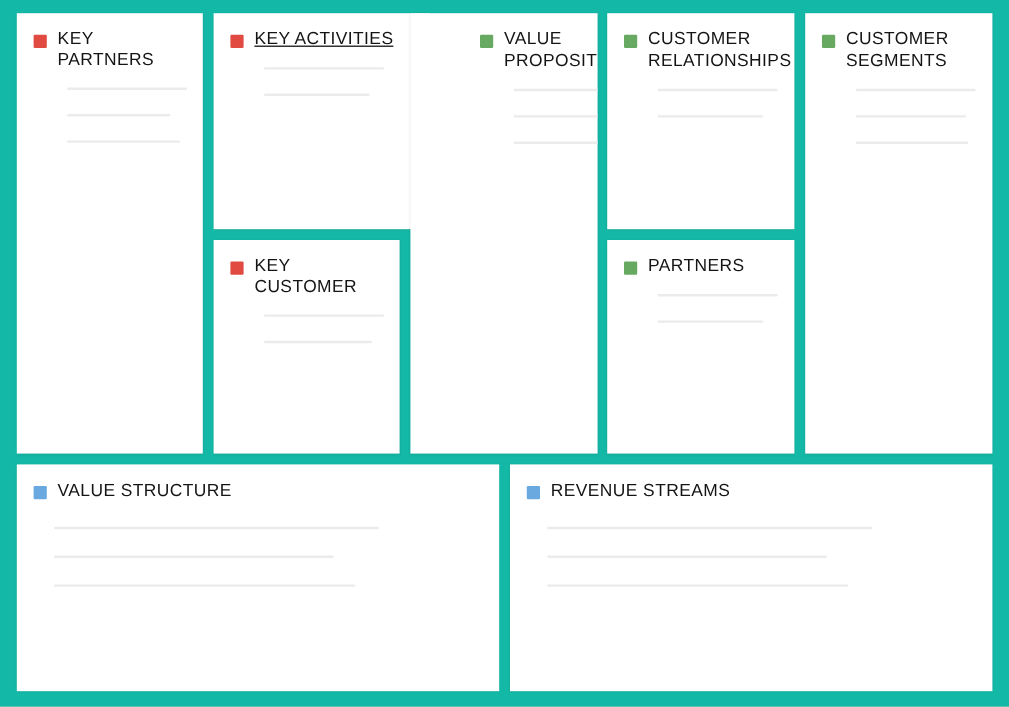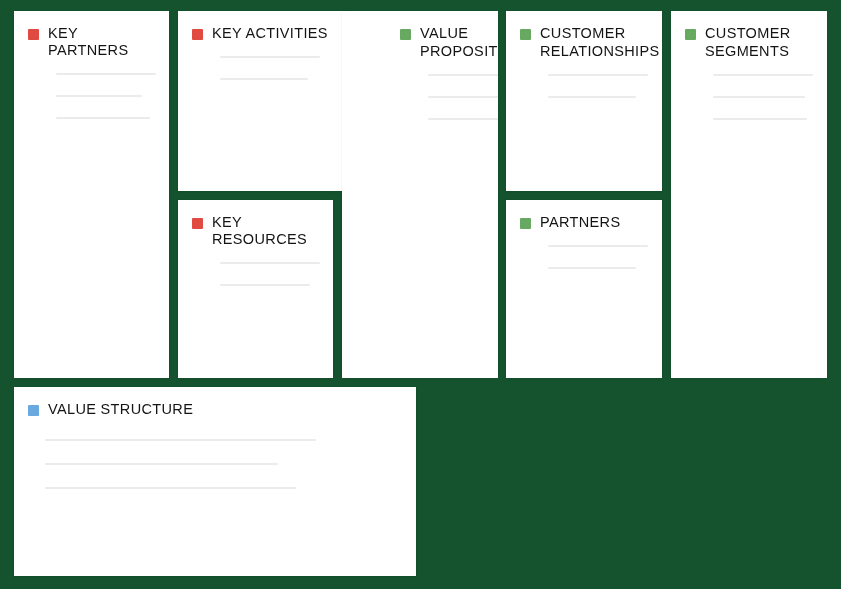--- a/index.html
+++ b/index.html
@@ -15,21 +15,21 @@
     background: #fadddd;
     font-family: "Liberation Sans", sans-serif;
     position: relative;
   }
 
   .canvas {
     position: absolute;
     left: 0; top: 0;
     width: 841px;
     height: 589px;
-    background: #14532d;
+    background: #14b8a6;
   }
 
   
   .card {
     position: absolute;
     background: #ffffff;
     box-shadow: 0 1px 2px rgba(0,0,0,0.07), 0 0 1px rgba(0,0,0,0.05);
     overflow: hidden;
   }
 
@@ -69,21 +69,21 @@
   .line {
     height: 2px;
     background: #ebebeb;
     border-radius: 1px;
     margin-bottom: 20px;
   }
   .line:last-child { margin-bottom: 0; }
 
   
   #card-key-partners        { left: 14px;  top: 11px;  width: 155px; height: 367px; }
-  #card-key-activities      { left: 178px; top: 11px;  width: 180px; height: 180px; }
+  #card-key-activities      { left: 178px; top: 11px;  width: 180px; height: 180px; text-decoration: underline; }
   #card-key-resources       { left: 178px; top: 200px; width: 155px; height: 178px; }
   #card-value-proposition   { left: 342px; top: 11px;  width: 156px; height: 367px; padding-left: 44px; }
   #card-customer-relations  { left: 506px; top: 11px;  width: 156px; height: 180px; }
   #card-channels            { left: 506px; top: 200px; width: 156px; height: 178px; }
   #card-customer-segments   { left: 671px; top: 11px;  width: 156px; height: 367px; }
   #card-cost-structure      { left: 14px;  top: 387px; width: 402px; height: 189px; }
   #card-revenue-streams     { left: 425px; top: 387px; width: 402px; height: 189px; }
 
   
   #card-key-partners .line:nth-child(1){ width: 100px; }
@@ -149,21 +149,21 @@
     </div>
     <div class="lines">
       <div class="line"></div>
       <div class="line"></div>
     </div>
   </div>
 
   <div class="card" id="card-key-resources">
     <div class="card-header">
       <span class="bullet red"></span>
-      <div class="card-title">KEY RESOURCES</div>
+      <div class="card-title">KEY CUSTOMER</div>
     </div>
     <div class="lines">
       <div class="line"></div>
       <div class="line"></div>
     </div>
   </div>
 
   <div class="card title-two-line" id="card-value-proposition">
     <div class="card-header">
       <span class="bullet green"></span>
@@ -218,14 +218,25 @@
       <span class="bullet blue"></span>
       <div class="card-title">VALUE STRUCTURE</div>
     </div>
     <div class="lines">
       <div class="line"></div>
       <div class="line"></div>
       <div class="line"></div>
     </div>
   </div>
 
+  <div class="card" id="card-revenue-streams">
+    <div class="card-header">
+      <span class="bullet blue"></span>
+      <div class="card-title">REVENUE STREAMS</div>
+    </div>
+    <div class="lines">
+      <div class="line"></div>
+      <div class="line"></div>
+      <div class="line"></div>
+    </div>
+  </div>
 
 </div>
 
 </body></html>

